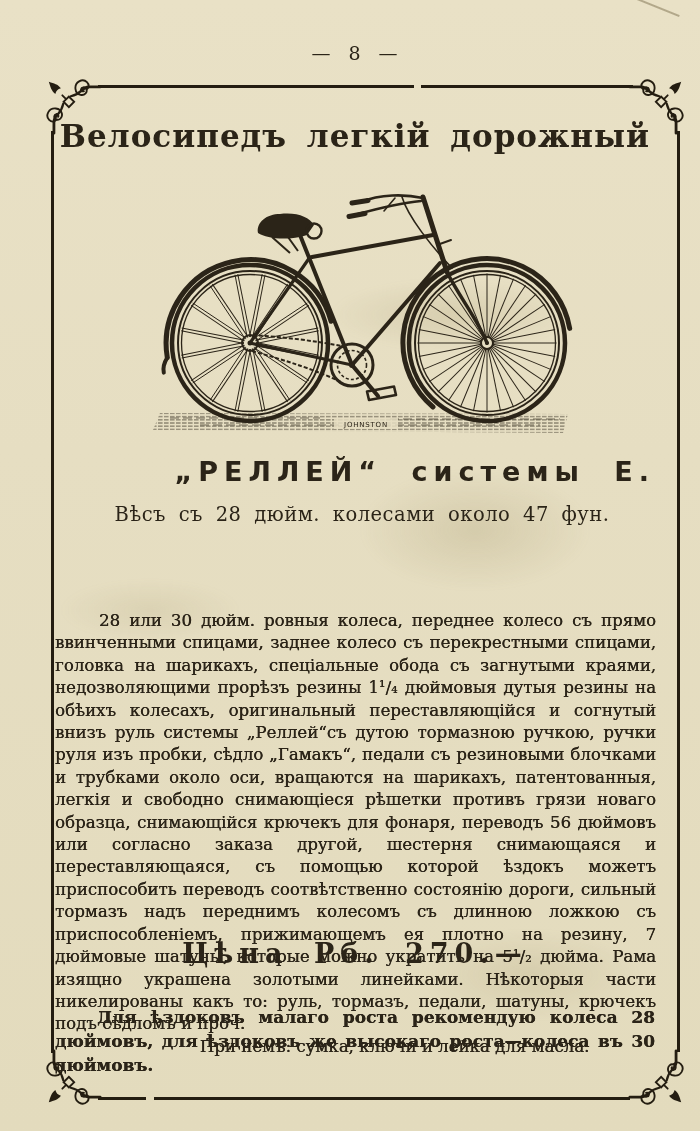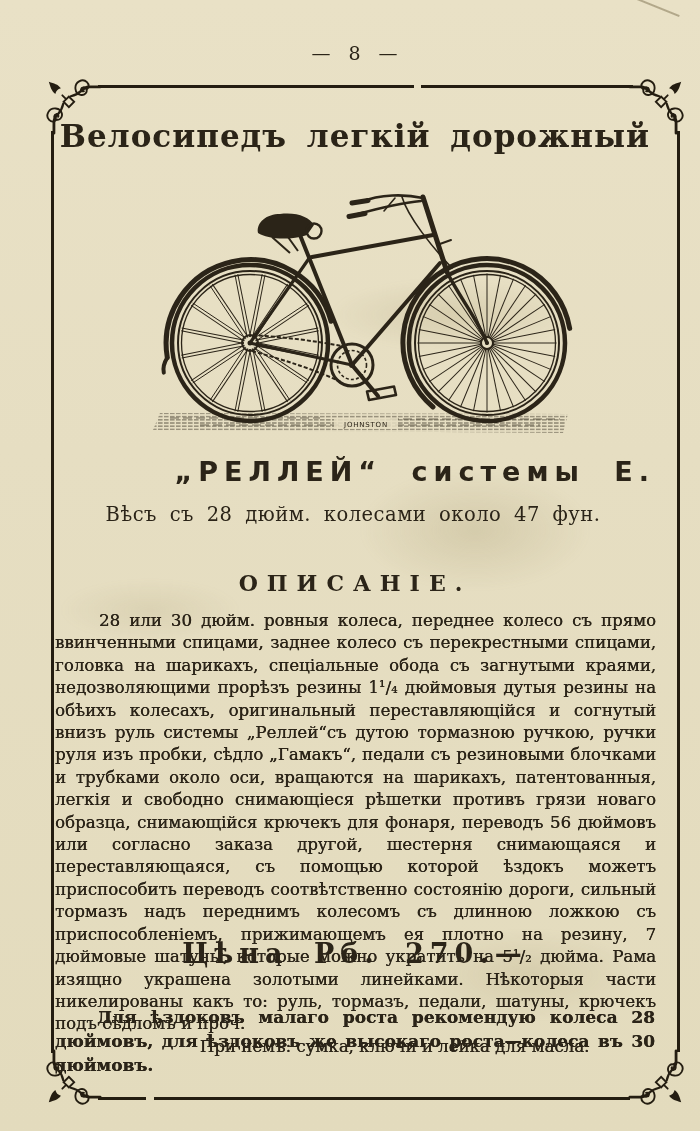--- a/index.html
+++ b/index.html
@@ -16,21 +16,21 @@
   .rule{position:absolute;background:#241d11;}
   .rh{height:3px;} .rv{width:3px;}
   
   .orn{position:absolute;width:56px;height:56px;}
   .orn svg{display:block;width:100%;height:100%;}
   .orn.tr{transform:scaleX(-1);} .orn.bl{transform:scaleY(-1);} .orn.br{transform:scale(-1,-1);}
   
   .title{left:55px;top:118px;width:600px;font-size:31px;font-weight:bold;letter-spacing:1px;word-spacing:8px;}
   .brand{left:55px;top:456px;width:600px;font-family:"DejaVu Sans",sans-serif;font-weight:bold;
          font-size:27px;letter-spacing:6px;word-spacing:14px;text-align:right;}
-  .weight{left:41px;top:503px;width:600px;font-size:19.5px;word-spacing:6px;letter-spacing:.5px;padding-left:12px;}
+  .weight{left:50px;top:503px;width:600px;font-size:19.5px;word-spacing:6px;letter-spacing:.5px;padding-left:12px;}
   .deschead{left:55px;top:570px;width:600px;font-size:22px;font-weight:bold;letter-spacing:9px;}
   
   .bodycol{left:55px;top:610px;width:601px;font-size:16.6px;line-height:22.4px;text-align:justify;
            text-shadow:.3px 0 0 currentColor;}
   .bodycol p{margin:0;}
   .bodycol .lead{text-indent:44px;}
   .bodycol .incl{text-indent:58px;text-align:center;padding-left:20px;}
   .price{left:55px;top:938px;width:600px;font-size:27px;font-weight:bold;letter-spacing:6px;word-spacing:10px;}
   .footnote{left:55px;top:1005px;width:600px;font-size:17px;font-weight:bold;line-height:24px;
             text-align:justify;text-indent:42px;text-shadow:.2px 0 0 currentColor;}
@@ -248,21 +248,20 @@
         <text x="226" y="251.5" text-anchor="middle" font-family="DejaVu Sans, sans-serif" font-size="7" letter-spacing="0.8" fill="#2b2418">JOHNSTON</text>
       </g>
     </svg>
   </div>
 
   <div class="abs ctr title">Велосипедъ легкій дорожный</div>
 
   <div class="abs ctr brand">„РЕЛЛЕЙ“ системы Е.</div>
   <div class="abs ctr weight">Вѣсъ съ 28 дюйм. колесами около 47 фун.</div>
 
-  <div class="abs ctr deschead">ОПИСАНІЕ.</div>
   <div class="abs bodycol">
     <p class="lead">28 или 30 дюйм. ровныя колеса, переднее колесо съ прямо ввинченными спицами, заднее колесо съ перекрестными спицами, головка на шарикахъ, спеціальные обода съ загнутыми краями, недозволяющими прорѣзъ резины 1¹/₄ дюймовыя дутыя резины на обѣихъ колесахъ, оригинальный переставляющійся и согнутый внизъ руль системы „Реллей“съ дутою тормазною ручкою, ручки руля изъ пробки, сѣдло „Гамакъ“, педали съ резиновыми блочками и трубками около оси, вращаются на шарикахъ, патентованныя, легкія и свободно снимающіеся рѣшетки противъ грязи новаго образца, снимающійся крючекъ для фонаря, переводъ 56 дюймовъ или согласно заказа другой, шестерня снимающаяся и переставляющаяся, съ помощью которой ѣздокъ можетъ приспособить переводъ соотвѣтственно состоянію дороги, сильный тормазъ надъ переднимъ колесомъ съ длинною ложкою съ приспособленіемъ, прижимающемъ ея плотно на резину, 7 дюймовые шатуны, которые можно укратить на 5¹/₂ дюйма. Рама изящно украшена золотыми линейками. Нѣкоторыя части никелированы какъ то: руль, тормазъ, педали, шатуны, крючекъ подъ сѣдломъ и проч.</p>
     <p class="incl">При немъ: сумка, ключи и лейка для масла.</p>
   </div>
 
   <div class="abs ctr price">Цѣна Рб. 270.—</div>
 
   <div class="abs footnote">Для ѣздоковъ малаго роста рекомендую колеса 28 дюймовъ, для ѣздоковъ же высокаго роста—колеса въ 30 дюймовъ.</div>
 
 </div>

